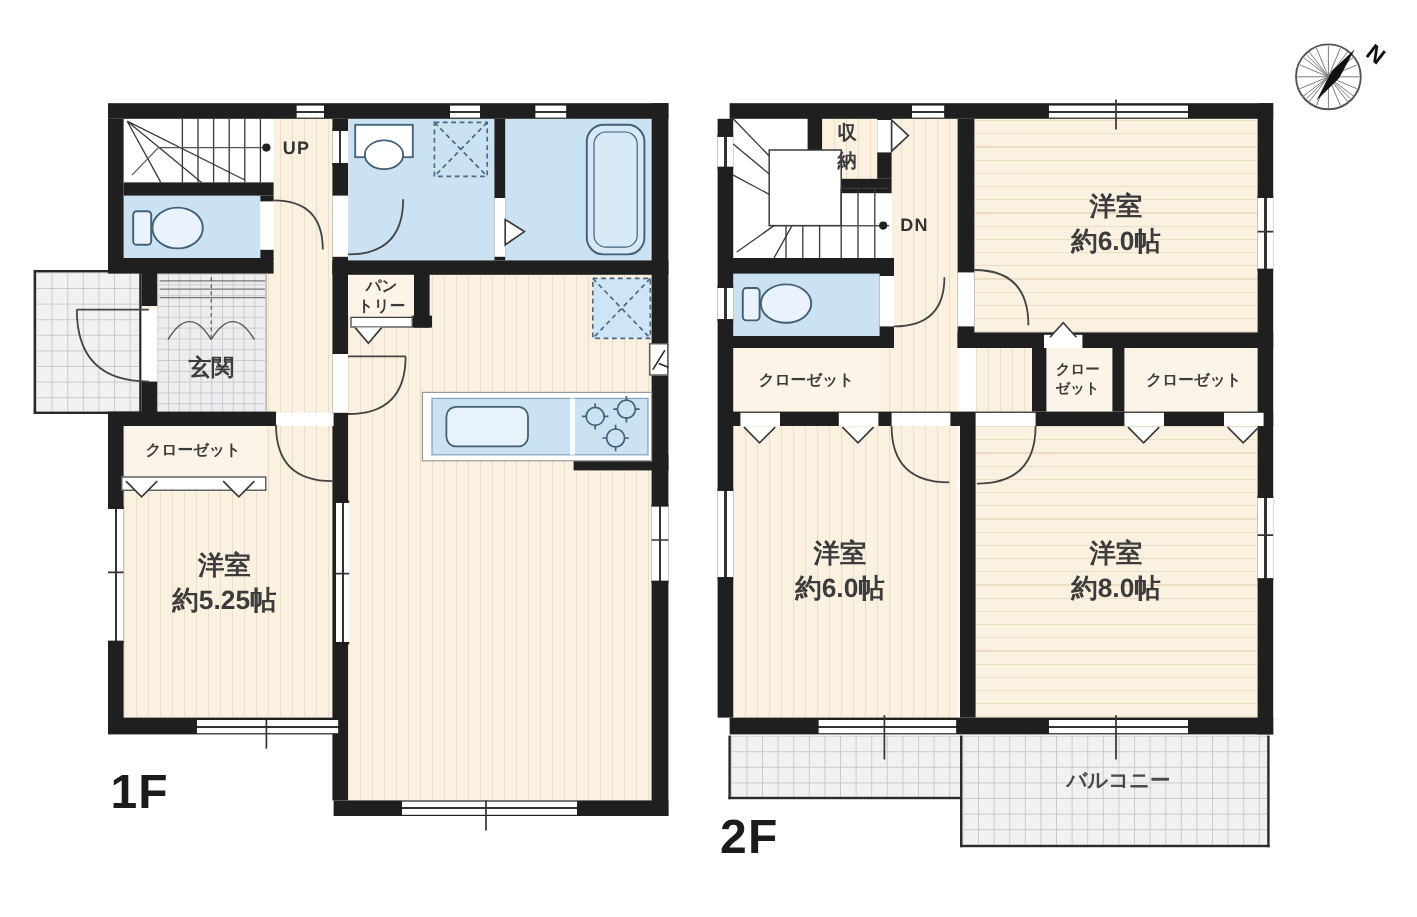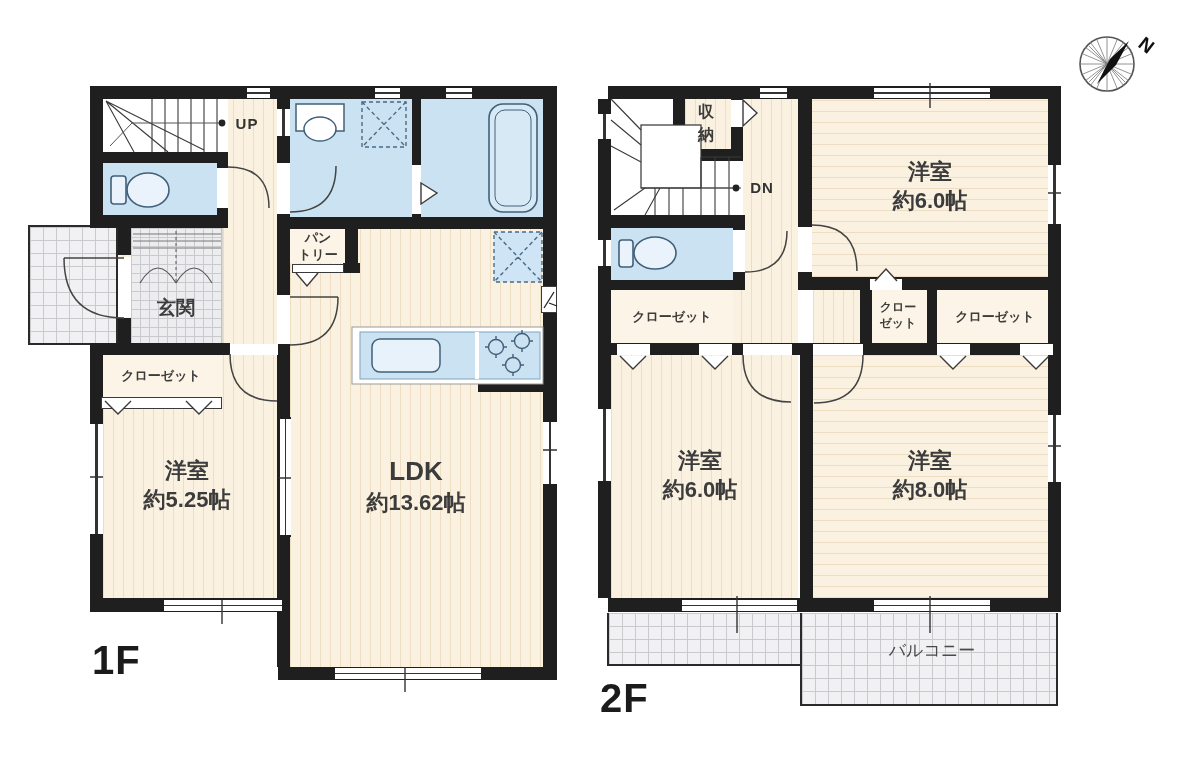--- a/index.html
+++ b/index.html
@@ -257,24 +257,20 @@
   <div class="lbl" style="left:176px;top:308px;font-size:19px;">玄関</div>
   <div class="lbl" style="left:161px;top:376px;font-size:13px;">クローゼット</div>
   <div class="lbl" style="left:318px;top:247px;font-size:13px;">
     <div>パン</div>
     <div>トリー</div>
   </div>
   <div class="lbl" style="left:187px;top:486px;font-size:22px;">
     <div>洋室</div>
     <div>約5.25帖</div>
   </div>
-  <div class="lbl" style="left:416px;top:486px;font-size:22px;">
-    <div style="font-size:26px;">LDK</div>
-    <div>約13.62帖</div>
-  </div>
   <div class="floor-lbl" style="left:92px;top:638px;">1F</div>
 
   <div class="lbl" style="left:762px;top:188px;font-size:15px;letter-spacing:1px;color:#333;">DN</div>
   <div class="lbl" style="left:706px;top:123px;font-size:16px;line-height:1.45;">
     <div>収</div>
     <div>納</div>
   </div>
   <div class="lbl" style="left:672px;top:317px;font-size:13px;">クローゼット</div>
   <div class="lbl" style="left:898px;top:316px;font-size:12px;line-height:1.3;">
     <div>クロー</div>
@@ -286,16 +282,16 @@
     <div>約6.0帖</div>
   </div>
   <div class="lbl" style="left:700px;top:476px;font-size:22px;">
     <div>洋室</div>
     <div>約6.0帖</div>
   </div>
   <div class="lbl" style="left:930px;top:476px;font-size:22px;">
     <div>洋室</div>
     <div>約8.0帖</div>
   </div>
-  <div class="lbl" style="left:932px;top:651px;font-size:17px;font-weight:400;color:#4a4a4a;">バルコニー</div>
+  <div class="lbl" style="left:932px;top:651px;font-size:17px;font-weight:700;color:#4a4a4a;">バルコニー</div>
   <div class="floor-lbl" style="left:600px;top:676px;">2F</div>
 
 </div>
 
 </body></html>

